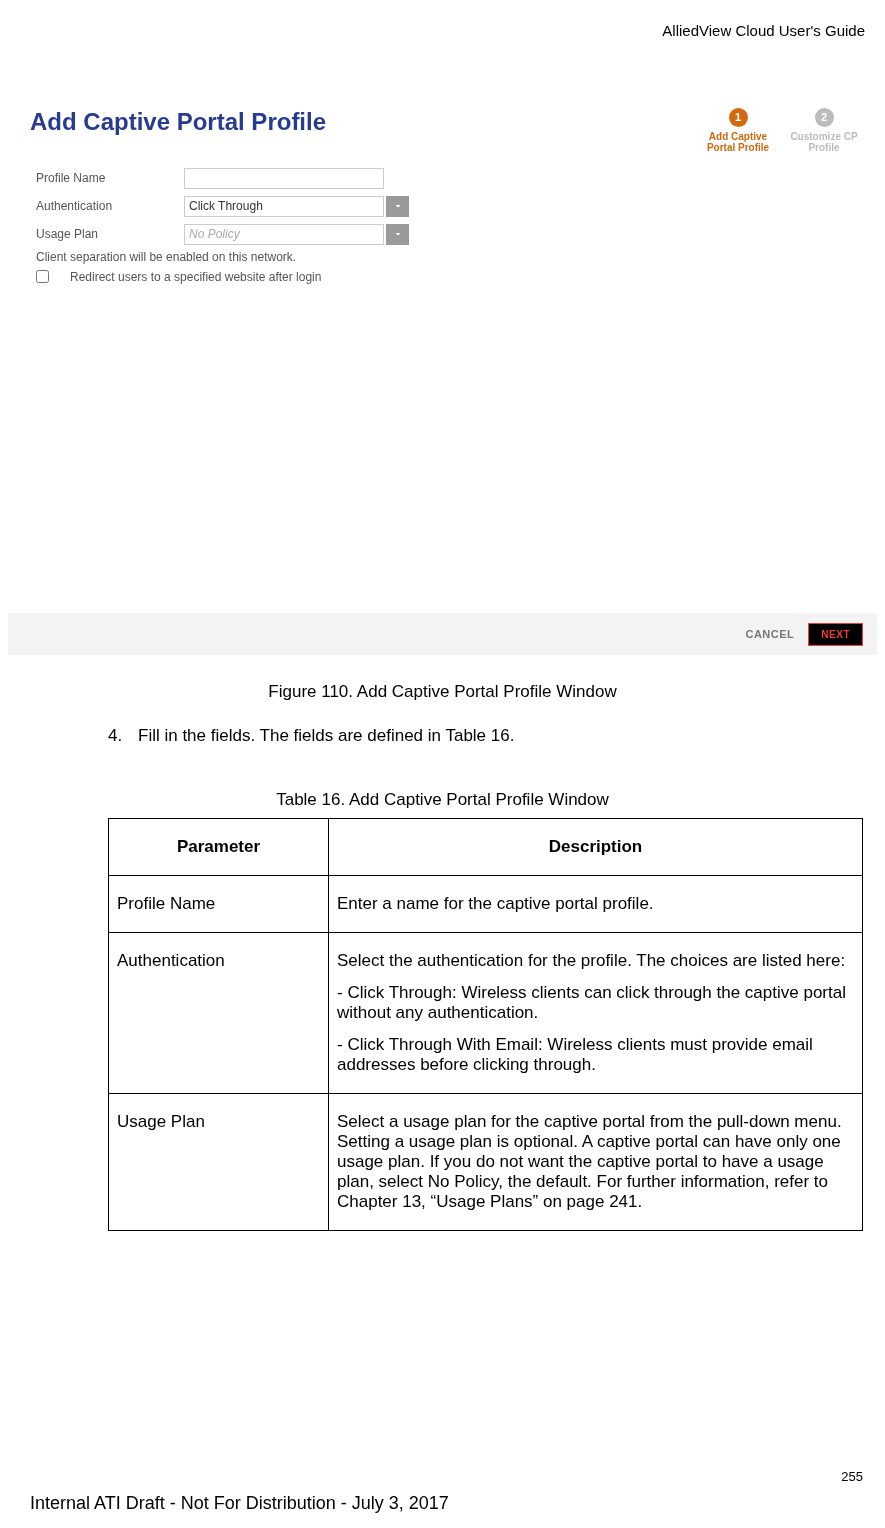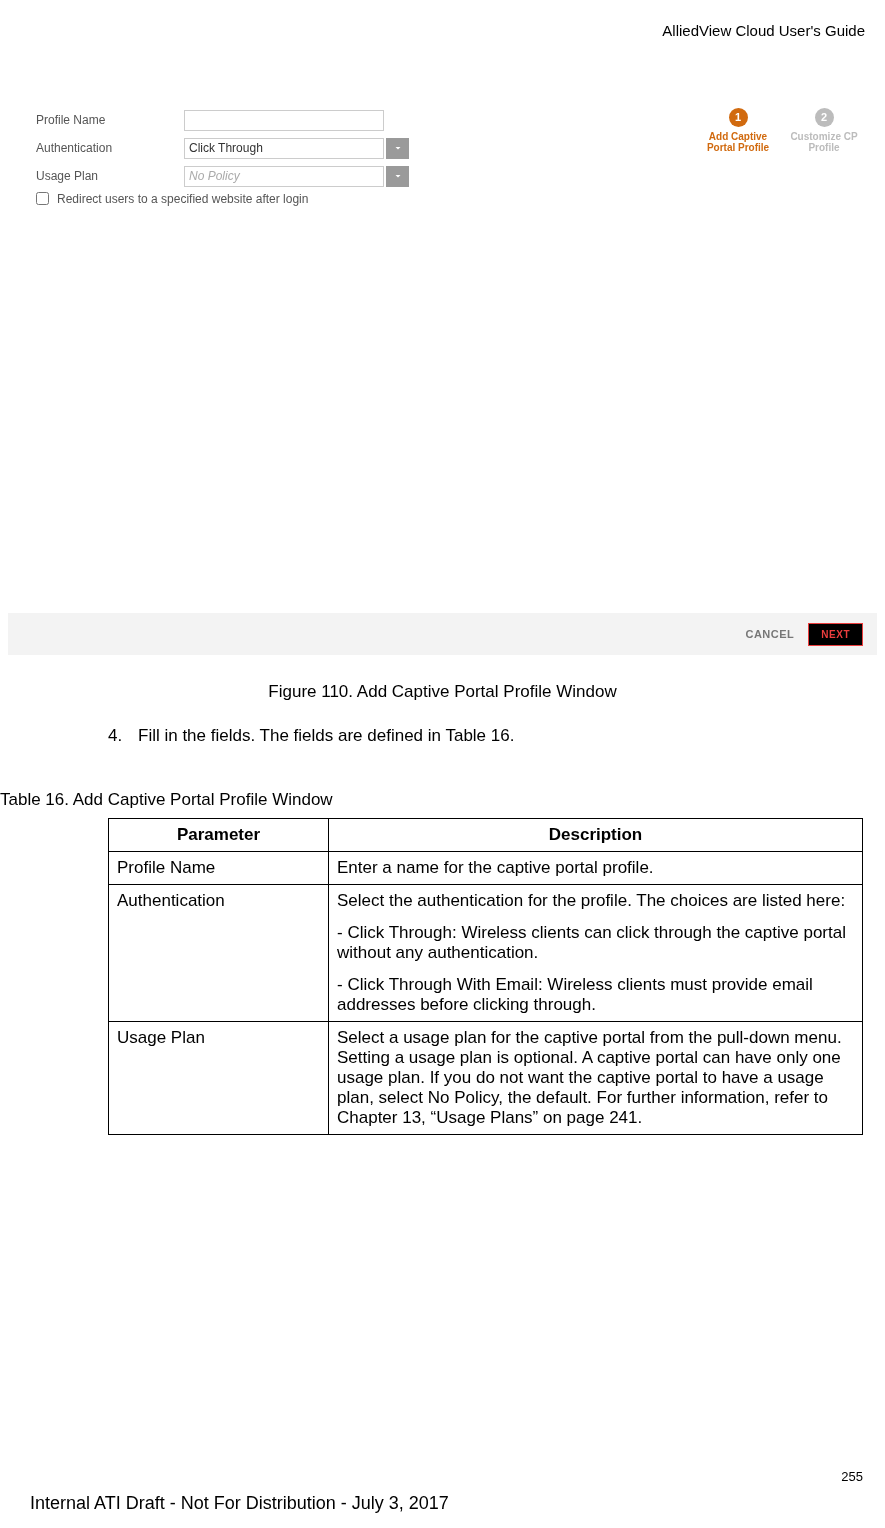--- a/index.html
+++ b/index.html
@@ -100,21 +100,21 @@
   .chev-btn {
     width: 23px; height: 21px;
     background: #9a9a9a;
     display: flex;
     align-items: center;
     justify-content: center;
     margin-left: 2px;
   }
   .chev-btn svg { width: 12px; height: 12px; fill: #fff; }
   .note-line { font-size: 12px; color: #555; margin: 3px 0 6px; }
-  .checkbox-row { display: flex; align-items: flex-start; gap: 8px; font-size: 12px; color: #555; }
+  .checkbox-row { display: flex; align-items: flex-start; gap: 21px; font-size: 12px; color: #555; }
   .checkbox-row input { width: 13px; height: 13px; }
   .bottom-bar {
     position: absolute;
     bottom: 0; left: 0; right: 0;
     height: 42px;
     background: #f3f3f3;
     display: flex;
     align-items: center;
     justify-content: flex-end;
     gap: 14px;
@@ -151,33 +151,34 @@
     right: 30px;
     font-size: 17px;
     display: flex;
     gap: 12px;
   }
   .step-num { min-width: 18px; }
   .table-caption {
     position: absolute;
     top: 790px;
     left: 0; right: 0;
+    text-align: center;
     font-size: 17px;
   }
   .param-table {
     position: absolute;
     top: 818px;
     left: 108px;
     right: 22px;
     border-collapse: collapse;
     font-size: 17px;
   }
   .param-table th, .param-table td {
     border: 1px solid #000;
-    padding: 6px 8px;
+    padding: 18px 8px;
     vertical-align: top;
     text-align: left;
   }
   .param-table th { text-align: center; font-weight: bold; }
   .param-table th:first-child, .param-table td:first-child { width: 220px; }
   .desc p { margin-bottom: 12px; }
   .desc p:last-child { margin-bottom: 0; }
   .page-num {
     position: absolute;
     bottom: 44px;
@@ -190,20 +191,21 @@
     left: 30px;
     font-size: 18px;
   }
 </style>
 </head>
 <body>
 
 <div class="header-right">AlliedView Cloud User's Guide</div>
 
 <div class="screenshot-area">
+  <div class="window-title">Add Captive Portal Profile</div>
 
   <div class="stepper">
     <div class="step step1">
       <div class="step-circle">1</div>
       <div class="step-label">Add Captive<br>Portal Profile</div>
       <div class="step-connector"></div>
     </div>
     <div class="step step2">
       <div class="step-circle">2</div>
       <div class="step-label">Customize CP<br>Profile</div>
@@ -230,20 +232,21 @@
       <div class="form-label">Usage Plan</div>
       <div class="select-wrap">
         <div class="select-box placeholder">No Policy</div>
         <div class="chev-btn">
           <svg viewBox="0 0 24 24">
               <path d="M7 10l5 5 5-5z"></path>
             </svg>
         </div>
       </div>
     </div>
+    <div class="note-line">Client separation will be enabled on this network.</div>
     <div class="checkbox-row">
       <input type="checkbox" style="">
       <span>Redirect users to a specified website after login</span>
     </div>
   </div>
 
   <div class="bottom-bar">
     <button class="cancel-btn">CANCEL</button>
     <button class="next-btn">NEXT</button>
   </div>

